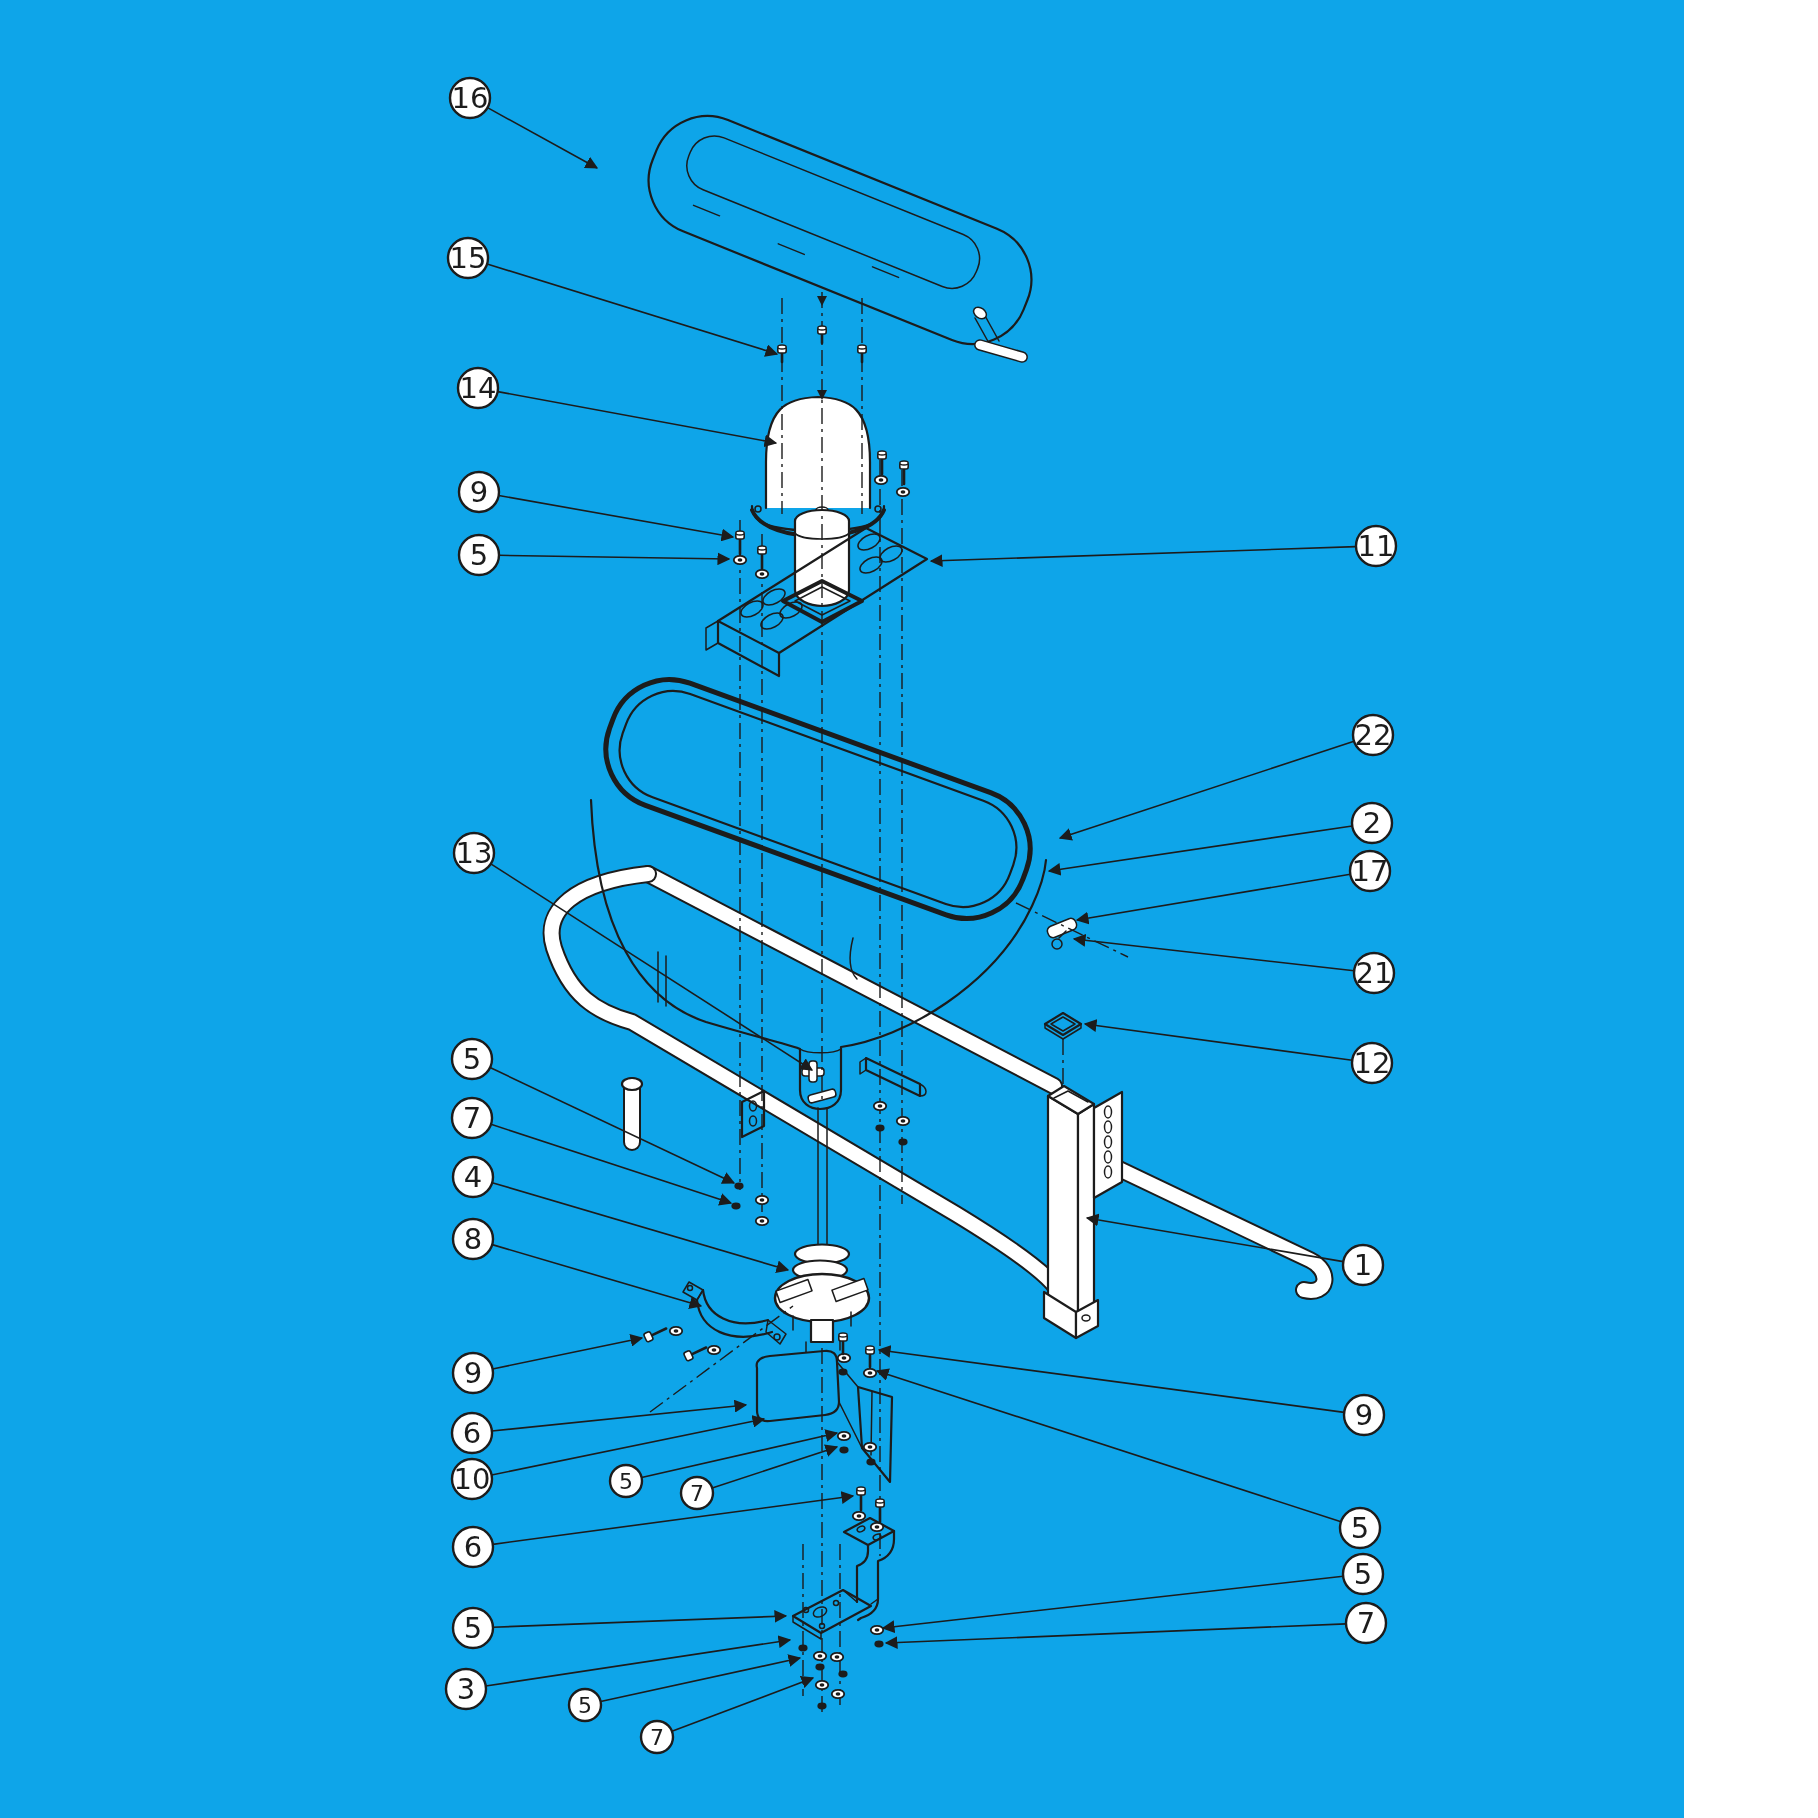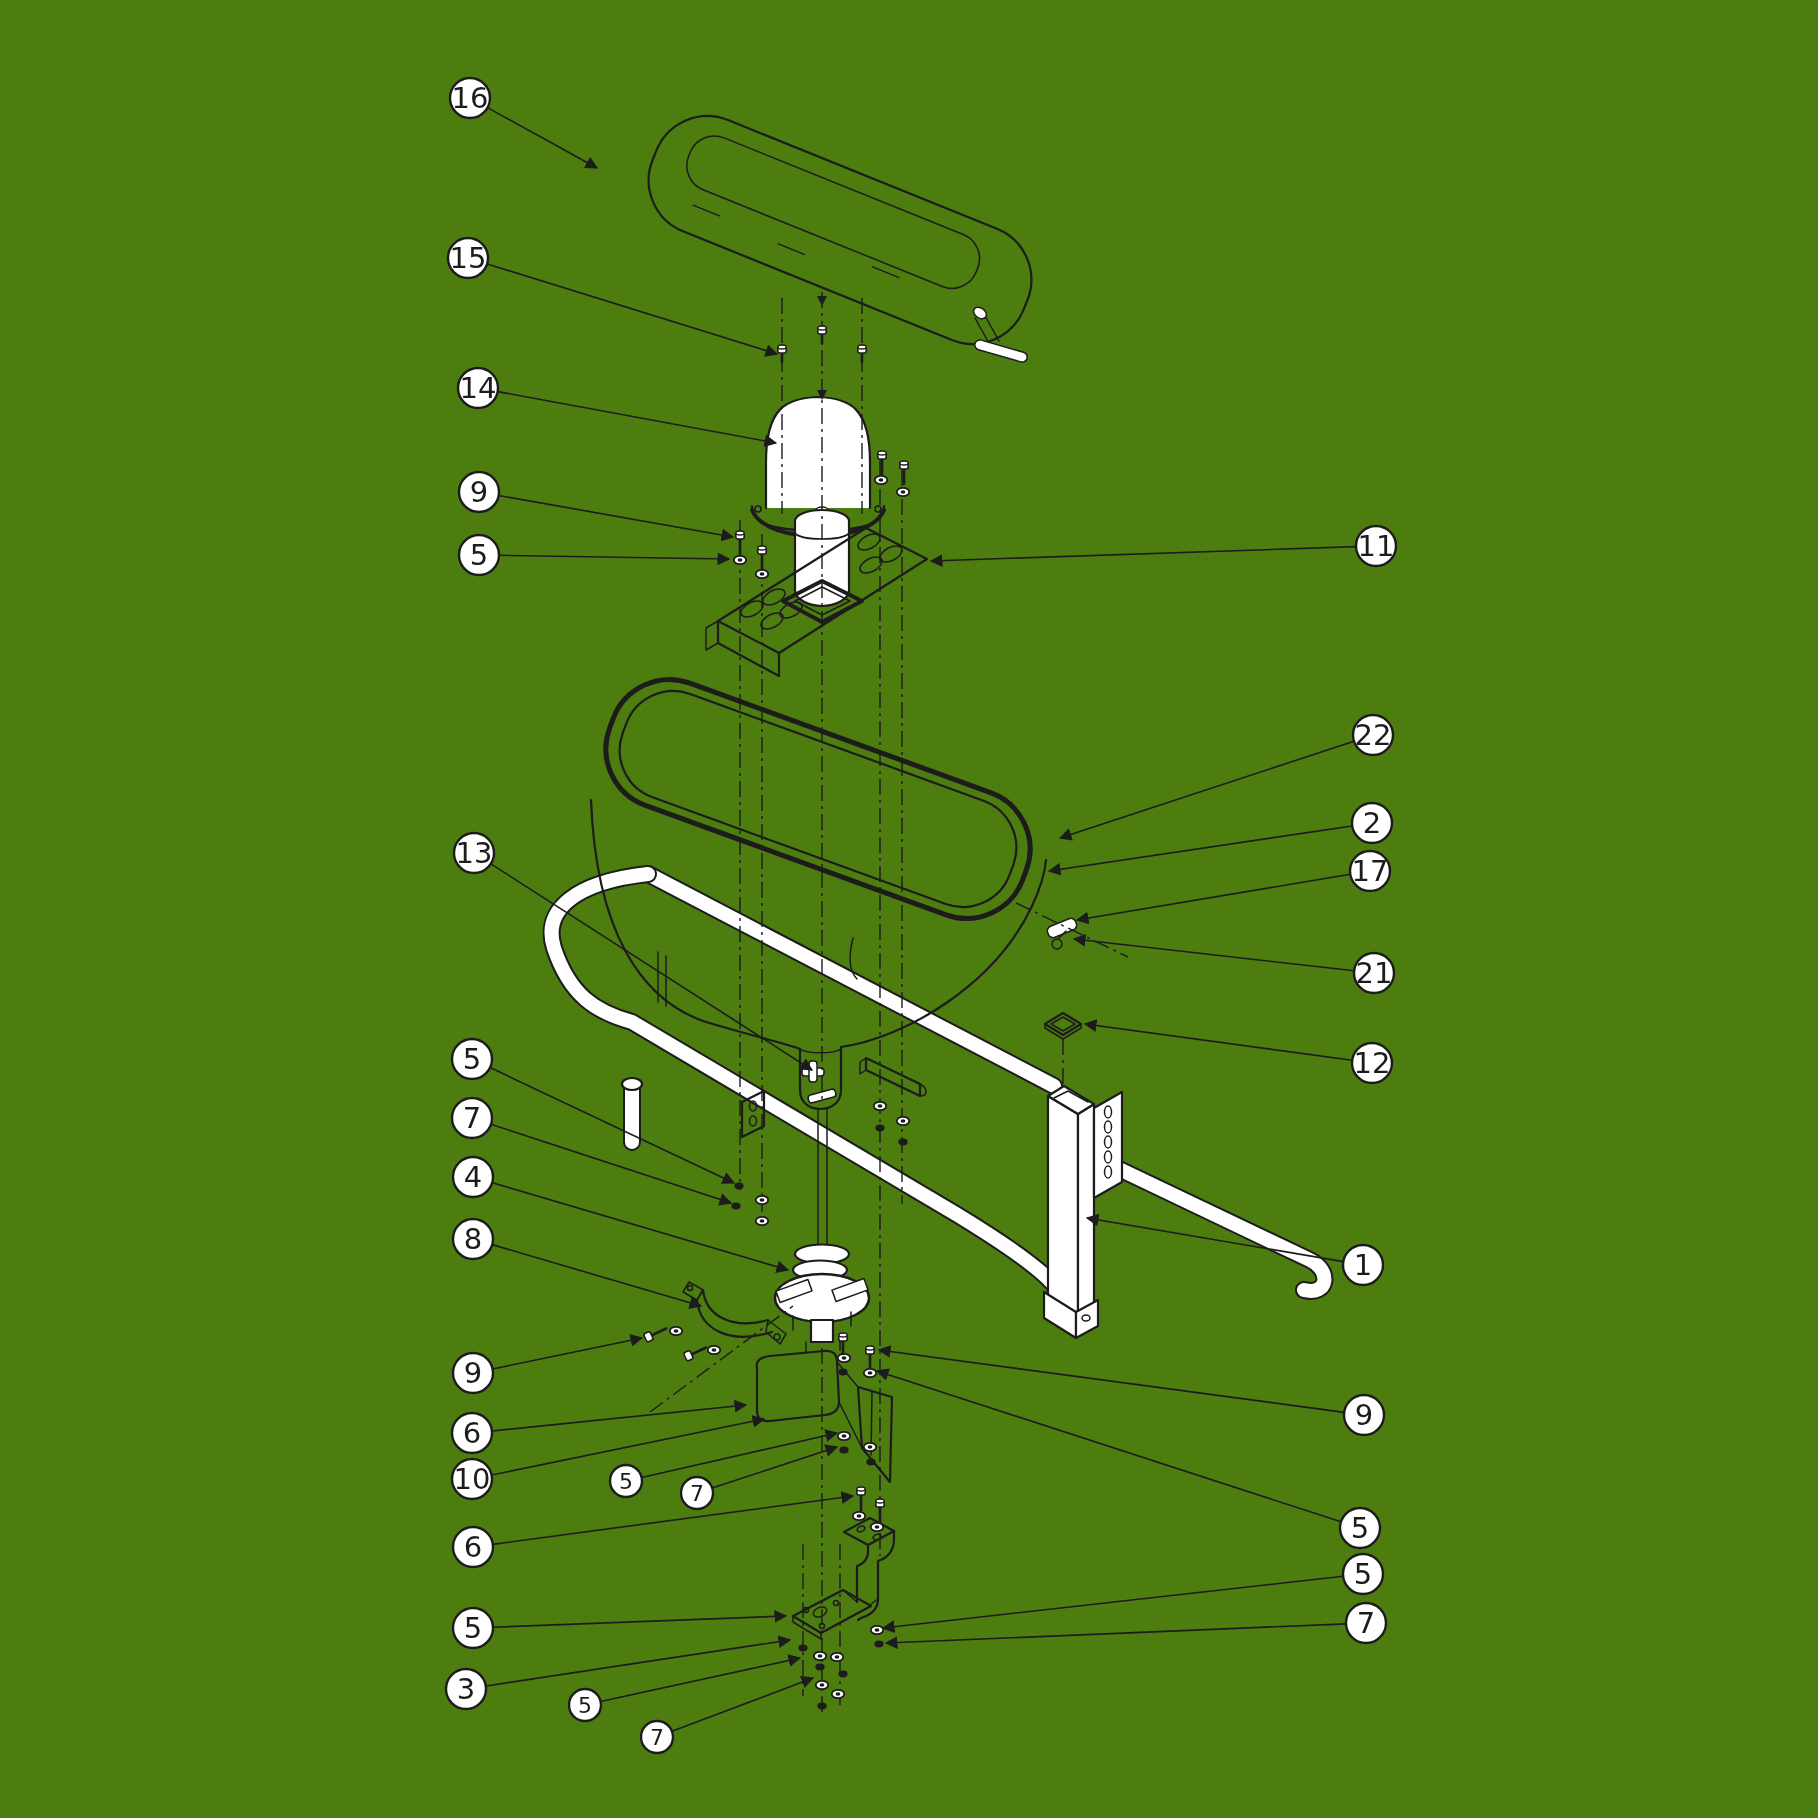--- a/index.html
+++ b/index.html
@@ -1,16 +1,16 @@
 <!DOCTYPE html>
 <html style="--ink: #1c1c1c;"><head>
 <meta charset="utf-8">
 <style>
   html,body{margin:0;padding:0;background:#ffffff;}
-  .stage{position:relative;width:1818px;height:1818px;background:#4d7c0f;overflow:hidden;}
+  .stage{position:relative;width:1684px;height:1818px;background:#0ea5e9;overflow:hidden;}
   svg{position:absolute;left:0;top:0;}
   svg *{vector-effect:none;}
   .ink{stroke:var(--ink,#1c1c1c);fill:none;stroke-width:2.2;stroke-linecap:round;stroke-linejoin:round;}
   .ink-thick{stroke:var(--ink,#1c1c1c);fill:none;stroke-width:5;stroke-linecap:round;stroke-linejoin:round;}
   .ink-thin{stroke:var(--ink,#1c1c1c);fill:none;stroke-width:1.5;stroke-linecap:round;stroke-linejoin:round;}
   .white-fill{fill:#ffffff;}
   .dash{stroke:var(--ink,#1c1c1c);fill:none;stroke-width:1.4;stroke-dasharray:16 5 3 5;}
   .tube-outer{stroke:var(--ink,#1c1c1c);fill:none;stroke-width:18;stroke-linecap:round;stroke-linejoin:round;}
   .tube-inner{stroke:#ffffff;fill:none;stroke-width:14;stroke-linecap:round;stroke-linejoin:round;}
   .leader{stroke:var(--ink,#1c1c1c);fill:none;stroke-width:1.6;}

